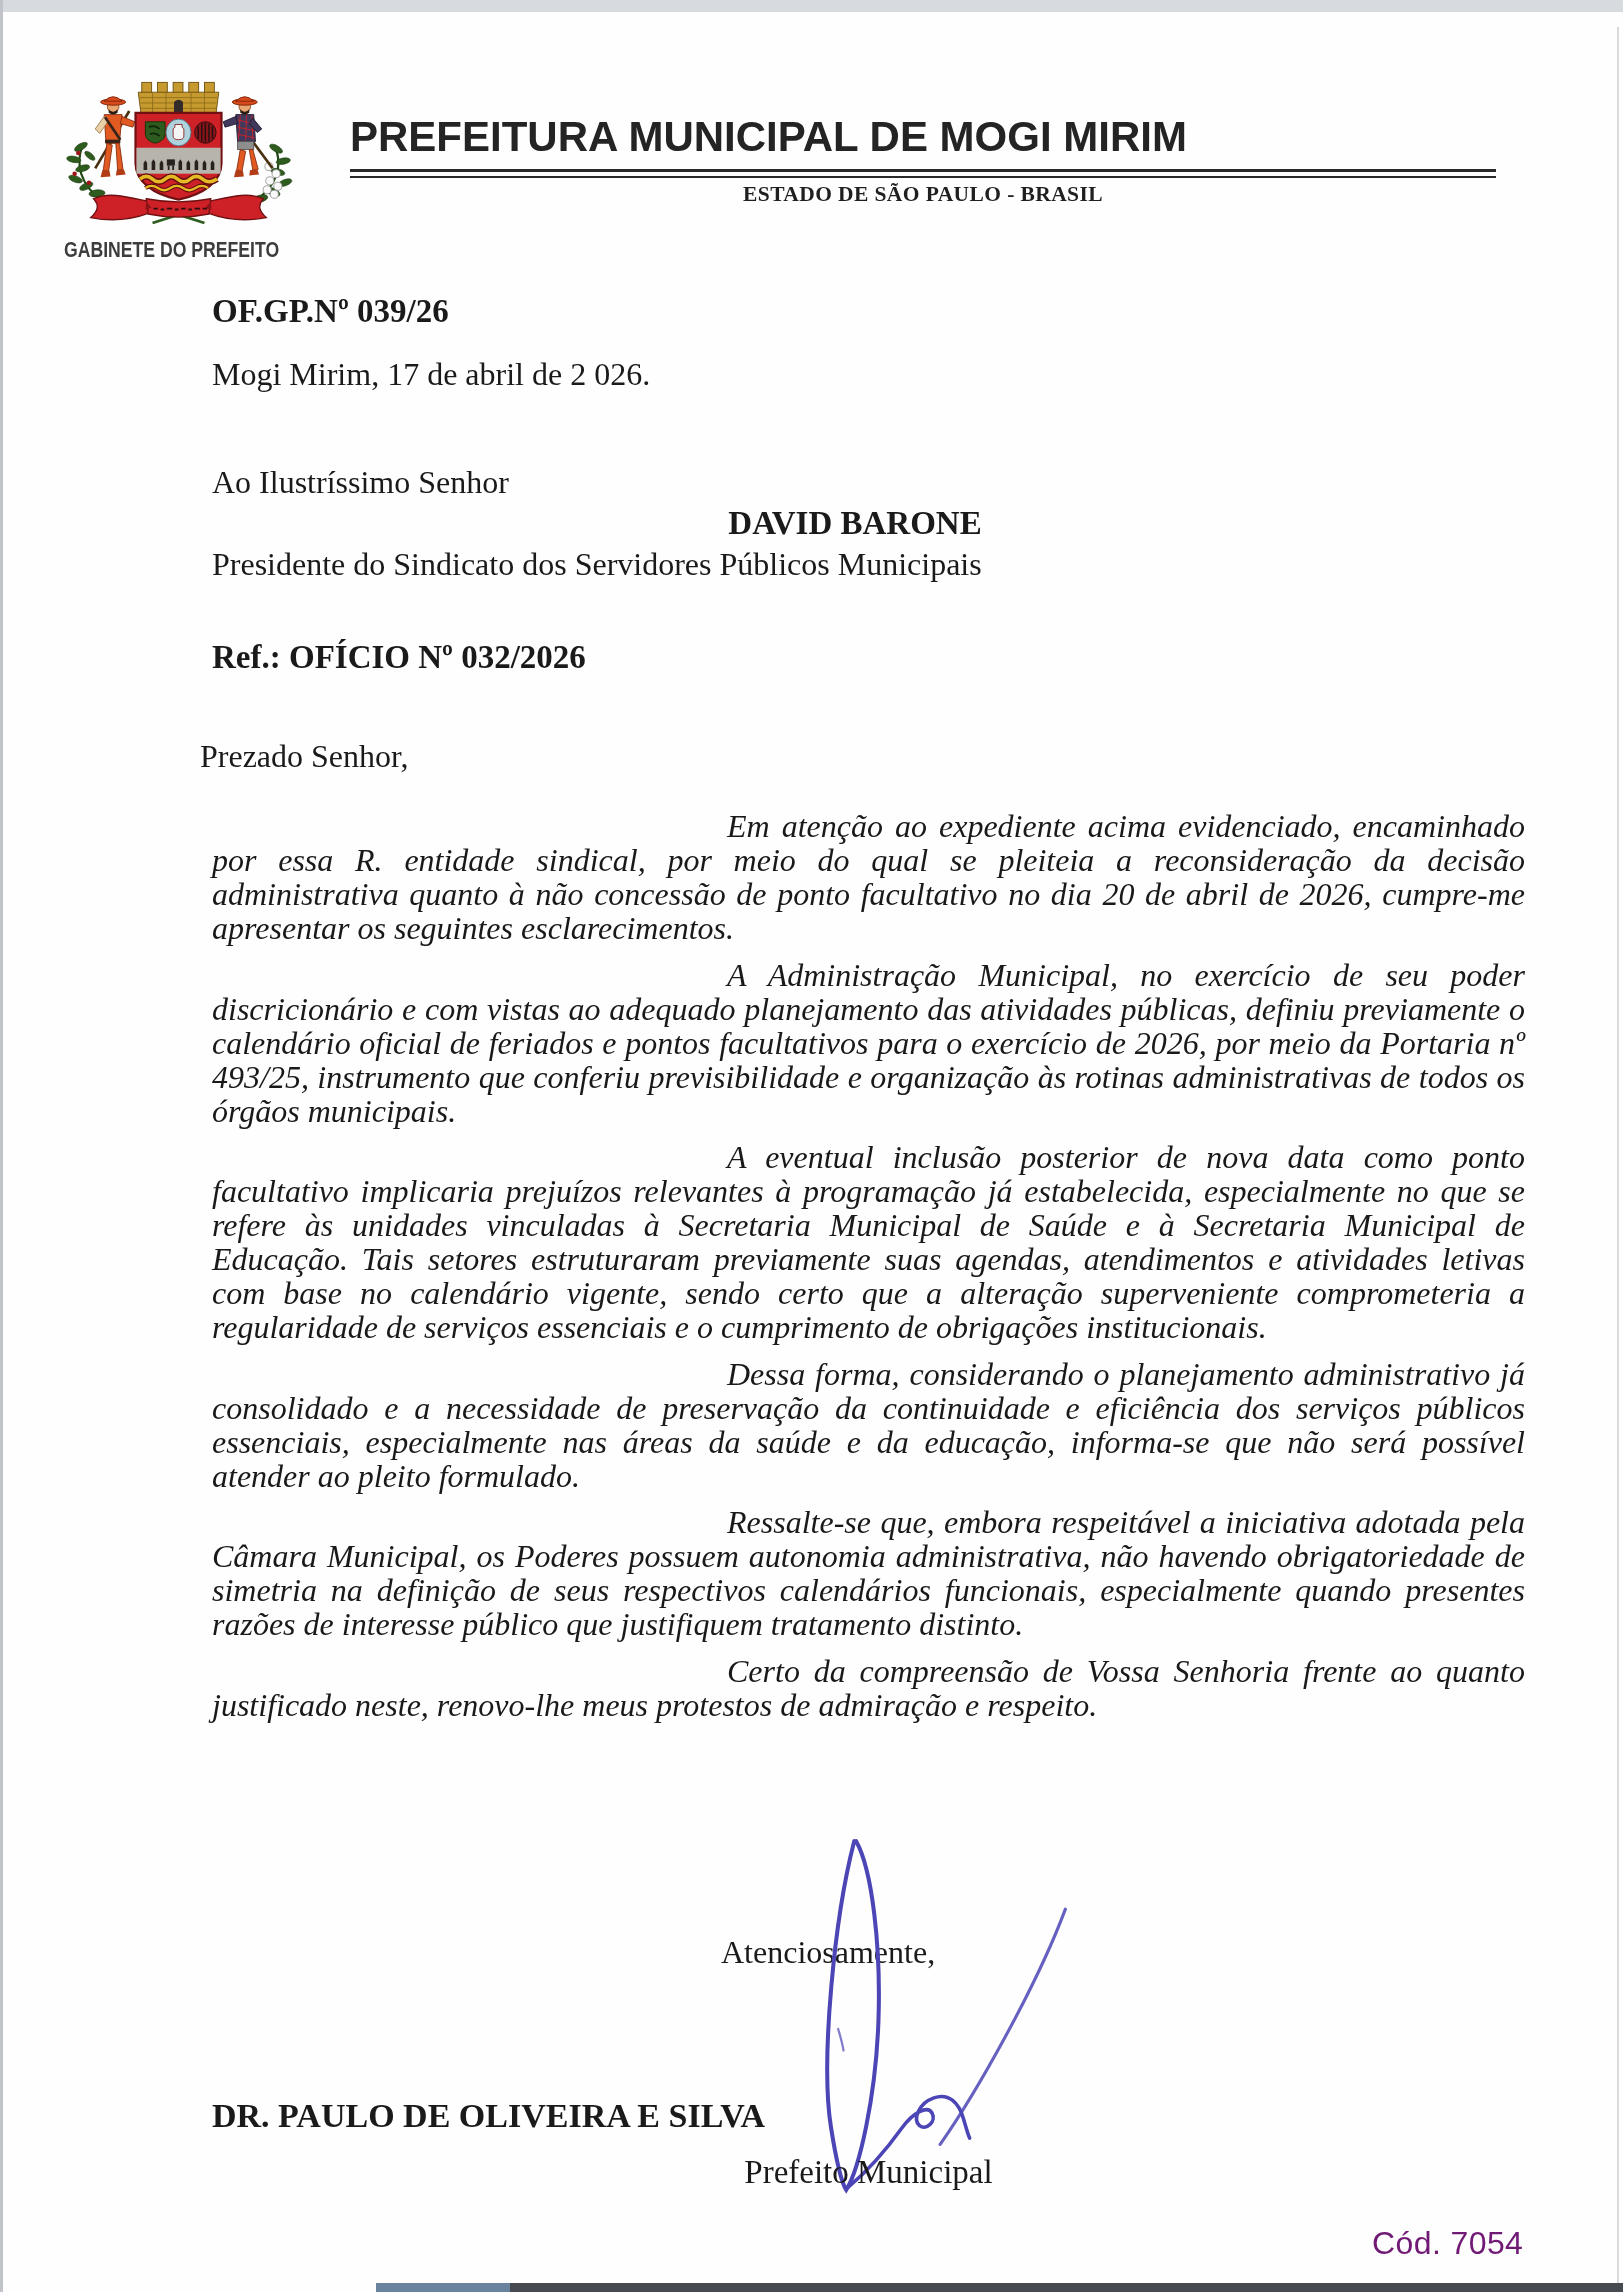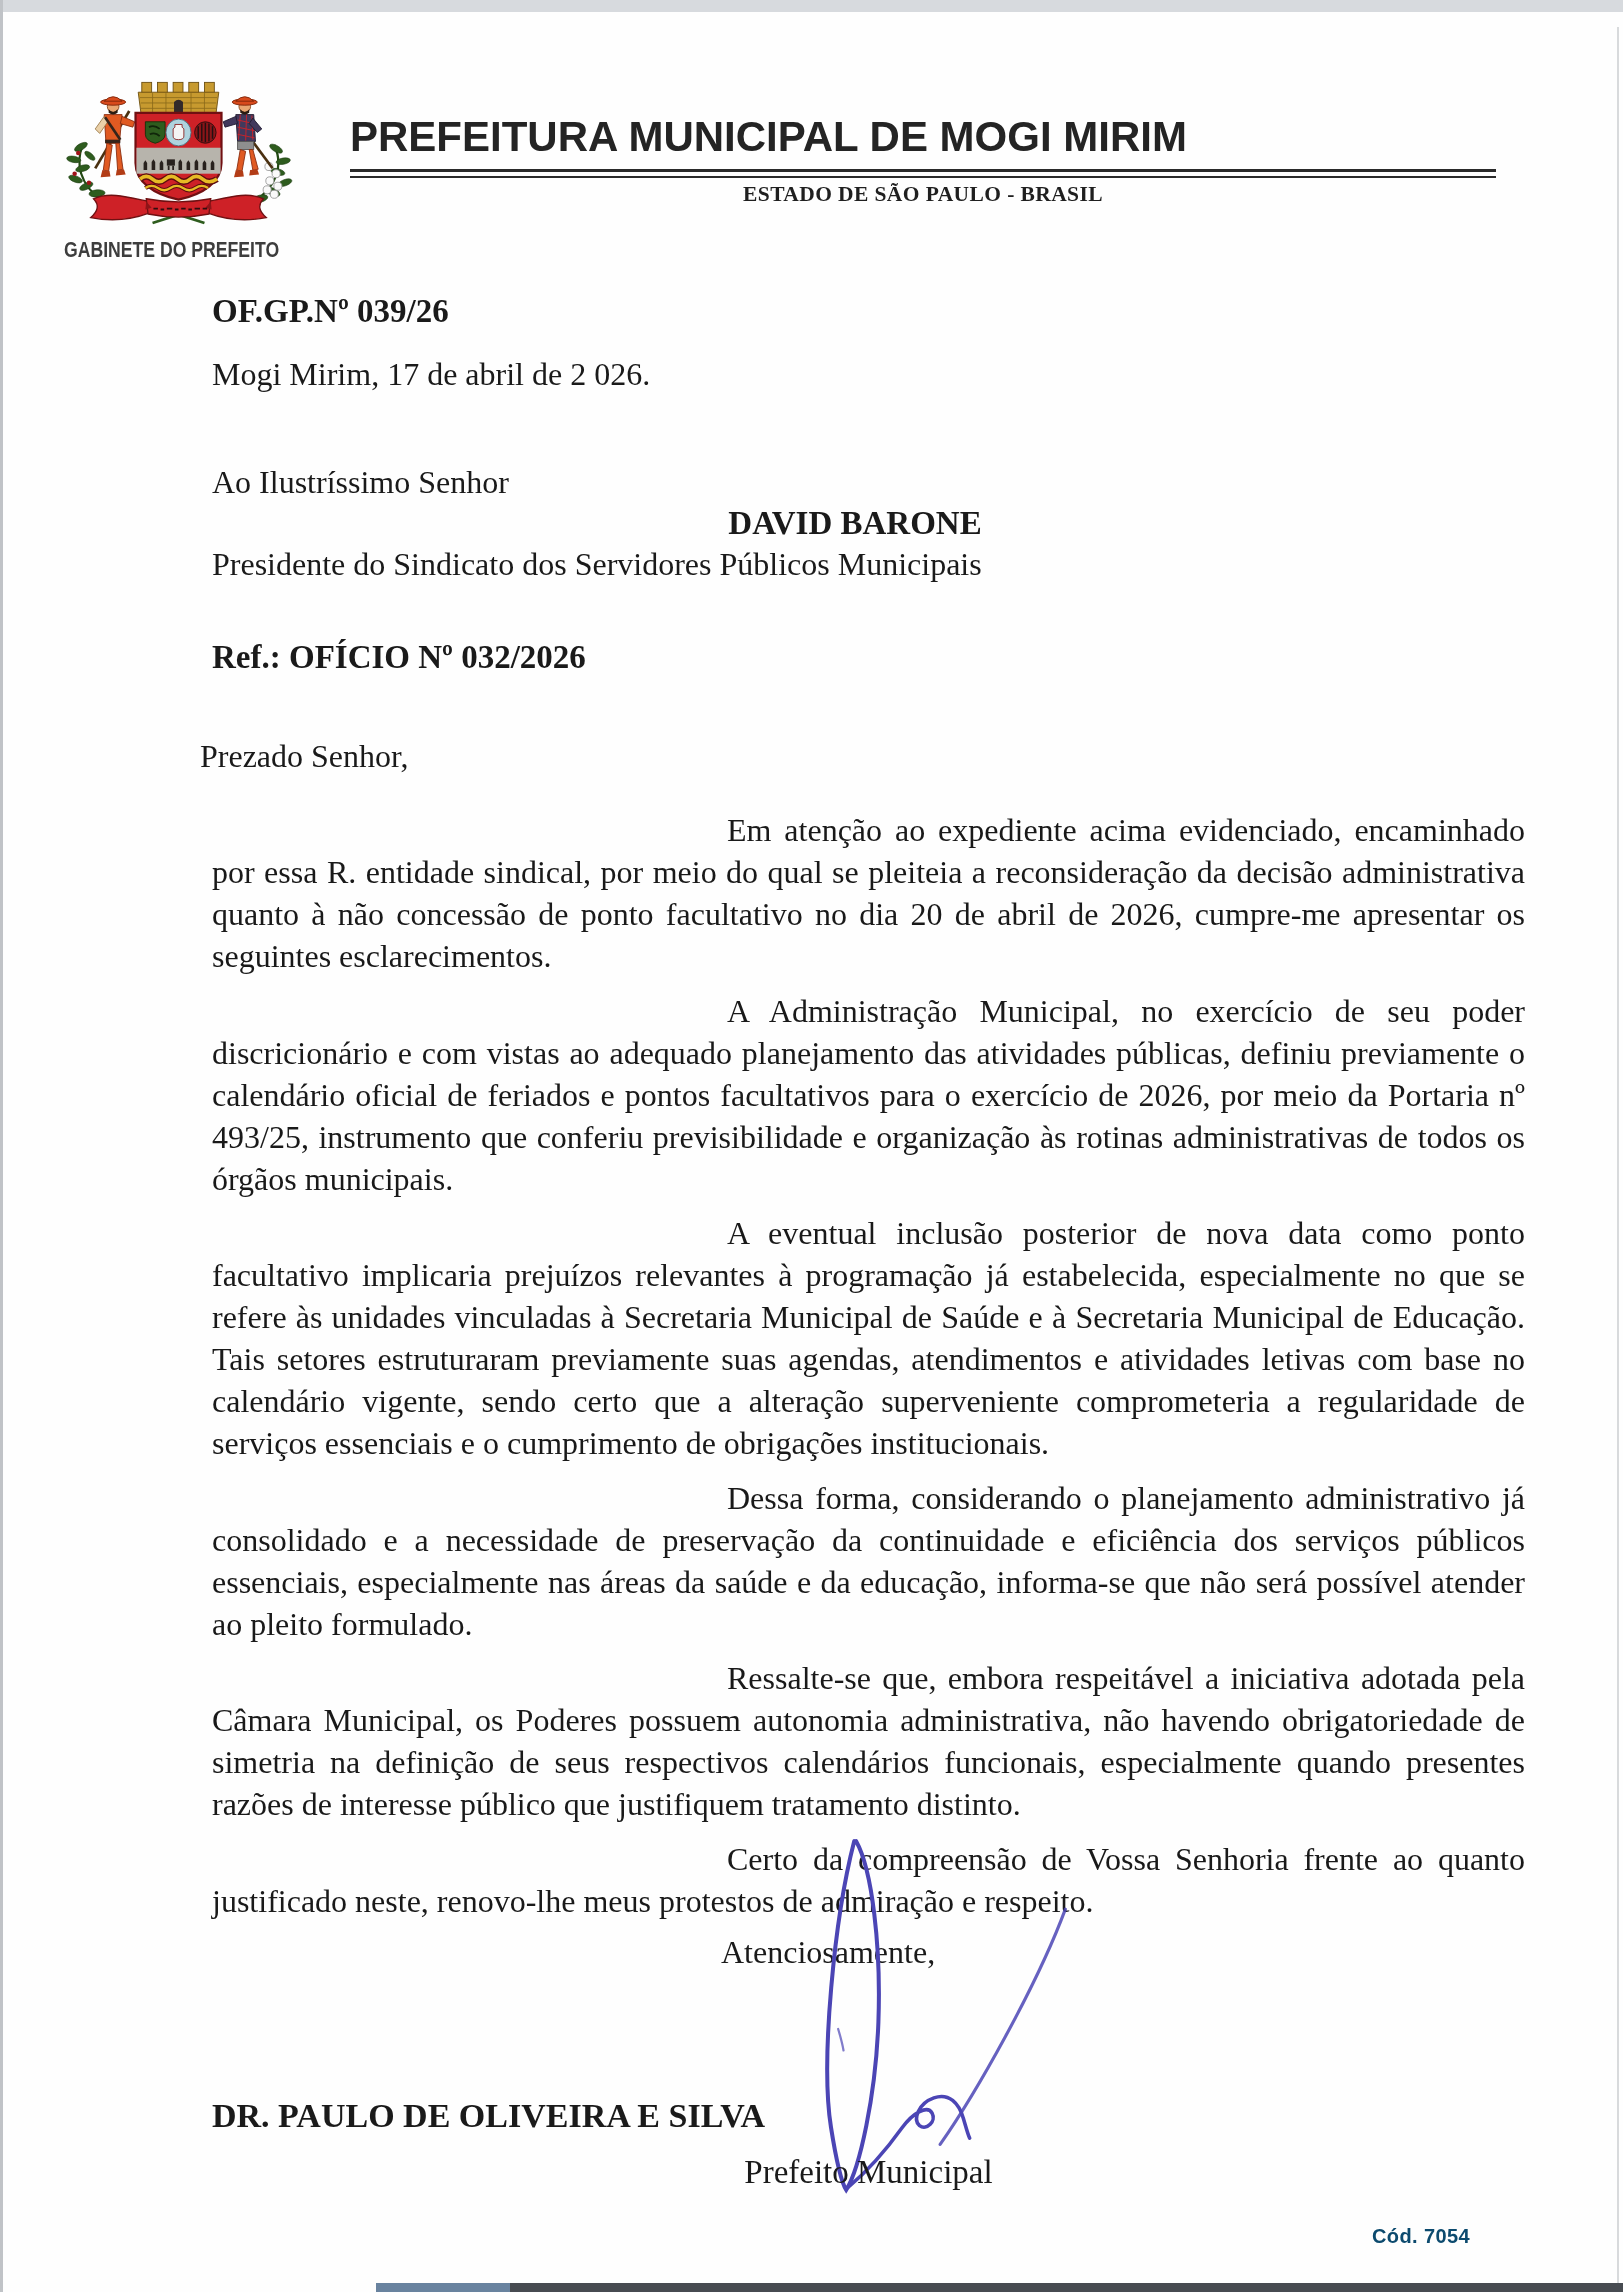--- a/index.html
+++ b/index.html
@@ -33,33 +33,34 @@
 
   
   .refnum{position:absolute;left:212px;top:293px;font-weight:bold;font-size:33px;}
   .dateline{position:absolute;left:212px;top:356px;width:1313px;text-align:left;font-size:32px;}
   .recipient{position:absolute;left:212px;top:462px;font-size:32px;line-height:41px;}
   .recipient .b{font-size:33px;text-align:right;}
   .subject{position:absolute;left:212px;top:639px;font-weight:bold;font-size:33px;}
   .greeting{position:absolute;left:200px;top:738px;font-size:32px;}
   .paras{position:absolute;left:212px;top:809px;width:1313px;}
   .paras p{
-    margin:0 0 12.5px 0;font-size:32px;line-height:42px;text-align:justify;text-indent:515px;
+    margin:0 0 12.5px 0;font-size:32px;line-height:34px;text-align:justify;text-indent:515px;
     color:#191919;
+    font-style:italic;
   }
   .closing{position:absolute;left:721px;top:1934px;font-size:32px;}
   .signature{position:absolute;left:797px;top:1832px;width:331px;height:385px;pointer-events:none;}
   .signer-name{
     position:absolute;left:212px;top:2097px;width:1313px;
     font-weight:bold;font-size:34px;
   }
   .signer-role{position:absolute;left:212px;top:2142px;width:1313px;text-align:center;font-size:33px;margin-top:12px;}
   .doccode{
     position:absolute;left:1372px;top:2225px;
-    font-family:"Liberation Sans", sans-serif;font-size:20px;letter-spacing:0.4px;color:#0c4a6e;font-weight:bold;
+    font-family:"Liberation Sans", sans-serif;font-size:32px;letter-spacing:0.4px;color:#701a75;
   }
   .b{font-weight:bold;}
 </style>
 </head>
 <body>
 
 <div class="scan">
 
   <div class="edge-top"></div>
   <div class="edge-left"></div>

